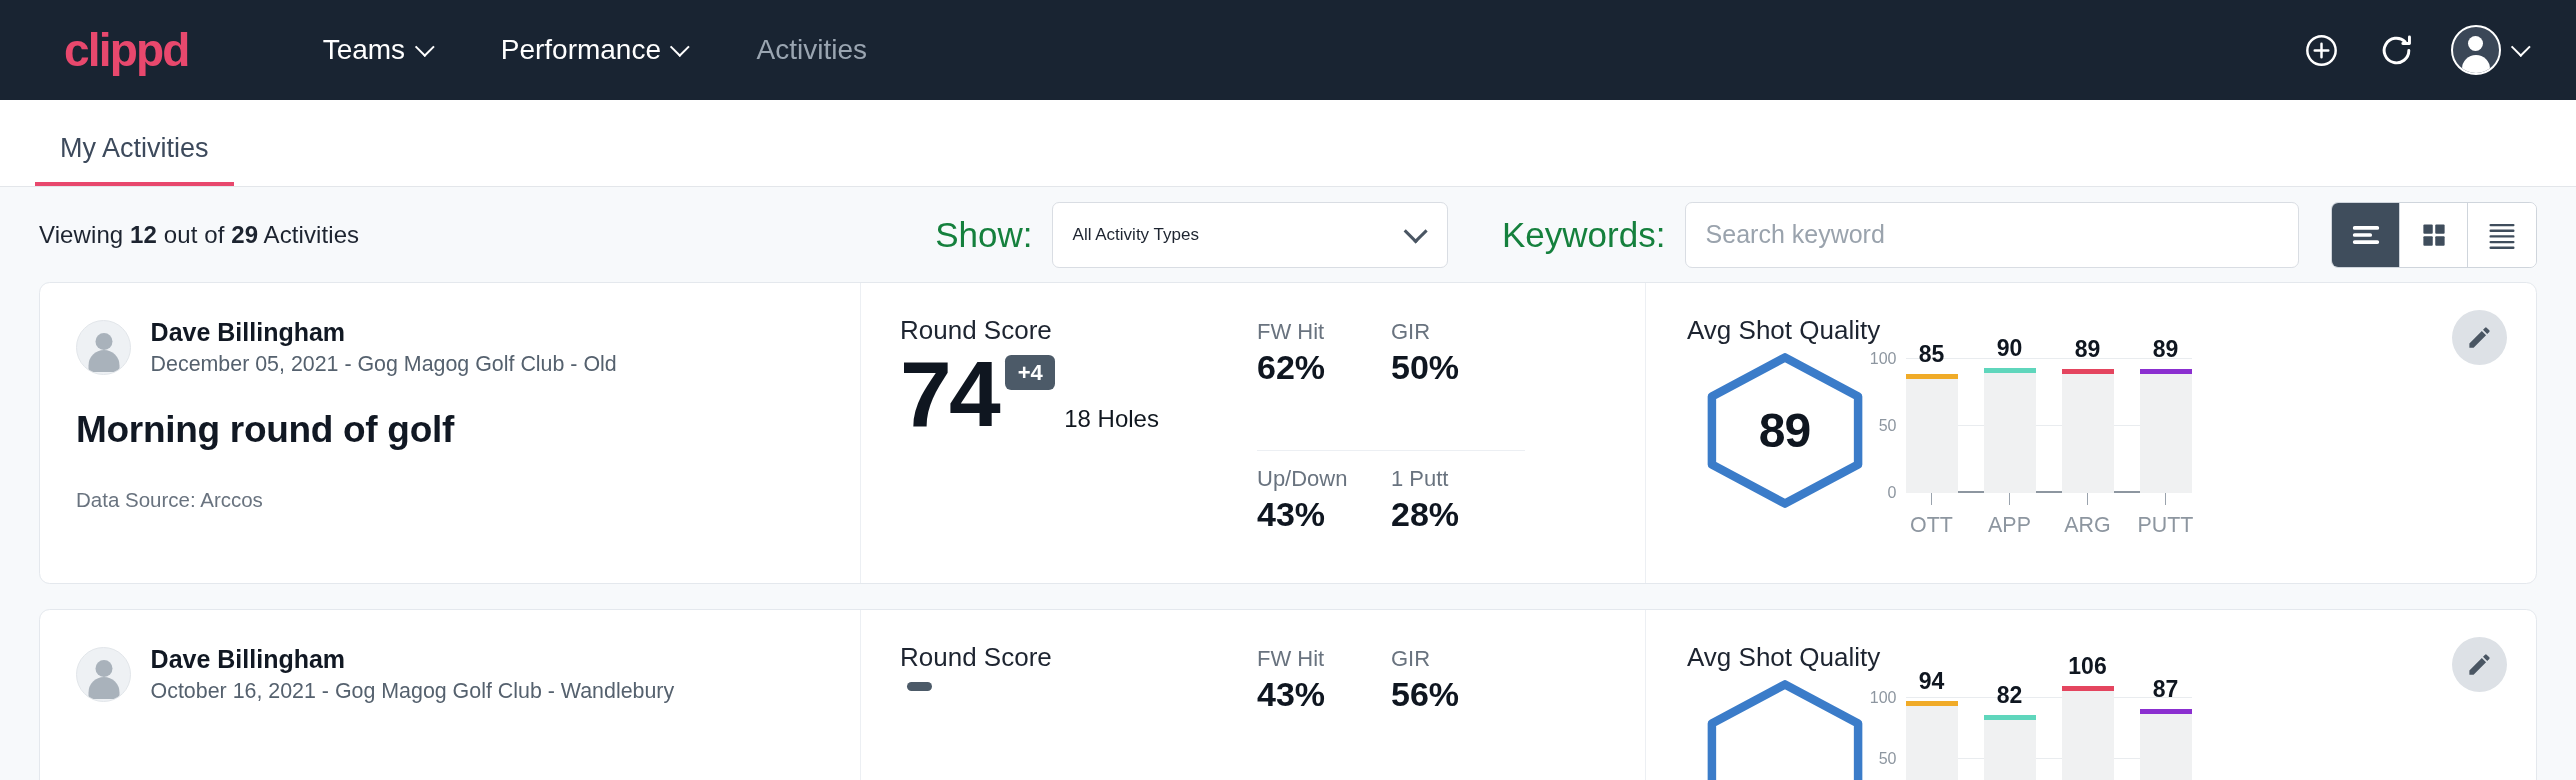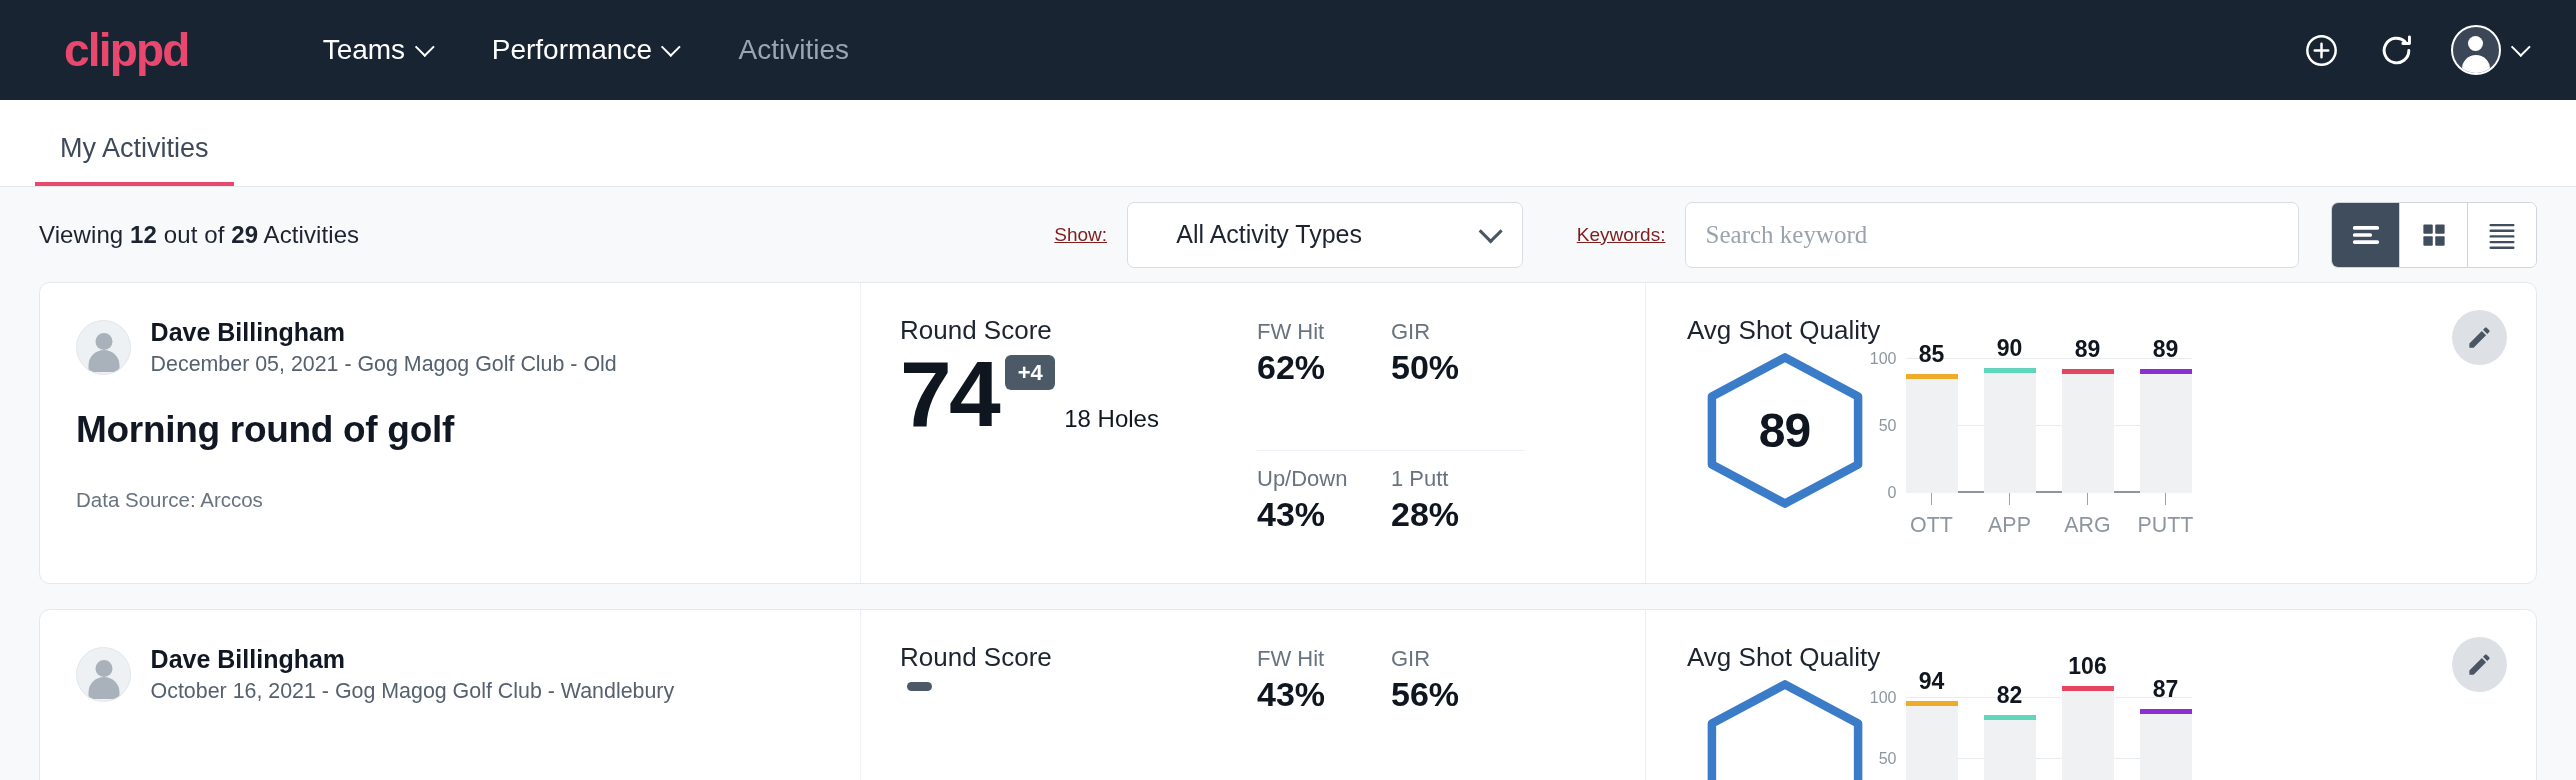--- a/index.html
+++ b/index.html
@@ -23,21 +23,21 @@
   }
   .logo {
     font-size: 46px;
     font-weight: 700;
     color: #e8486d;
     letter-spacing: -1.8px;
     margin-right: 109px;
     line-height: 1;
     user-select: none;
   }
-  .nav-links { display: flex; align-items: center; gap: 7px; }
+  .nav-links { display: flex; align-items: center; gap: 16px; }
   .nav-link {
     display: flex;
     align-items: center;
     gap: 11.6px;
     color: #ffffff;
     font-size: 28px;
     padding: 9px 25px;
     cursor: pointer;
     white-space: nowrap;
   }
@@ -136,56 +136,54 @@
     color: #1d2430;
     letter-spacing: 0.1px;
   }
   .viewing b { font-weight: 700; }
   .tool-mid {
     margin-left: auto;
     display: flex;
     align-items: center;
   }
   .lbl {
-    font-size: 19px;
-    color: #7f1d1d;
+    font-size: 35px;
+    color: #15803d;
     margin-right: 19.6px;
     white-space: nowrap;
-    text-decoration: underline;
   }
   .select {
     width: 396px;
     height: 66px;
     background: #ffffff;
     border: 1.3px solid #d9dde3;
     border-radius: 7.1px;
     display: flex;
     align-items: center;
     padding: 0 19.6px;
     cursor: pointer;
   }
   .select-val {
-    font-size: 25px;
+    font-size: 17px;
     color: #1d2430;
     flex: 1;
-    margin-left: 29px;
   }
   .select .chev { color: #4a5663; width: 21.4px; height: 21.4px; }
   .select .chev::before { width: 14.3px; height: 14.3px; border-width: 3.2px; }
   .kw-label { margin-left: 54px; }
   .search {
     width: 614px;
     height: 66px;
     background: #ffffff;
     border: 1.3px solid #d9dde3;
     border-radius: 7.1px;
     padding: 0 19.6px;
     font-size: 25px;
     color: #1d2430;
-    font-family: Liberation Serif, serif;
+    font-family: Liberation Sans, sans-serif;
     outline: none;
   }
   .search::placeholder { color: #9aa3ad; }
 
   .viewtoggle {
     margin-left: 32px;
     display: flex;
     border: 1.3px solid #cfd5dc;
     border-radius: 7.1px;
     overflow: hidden;

